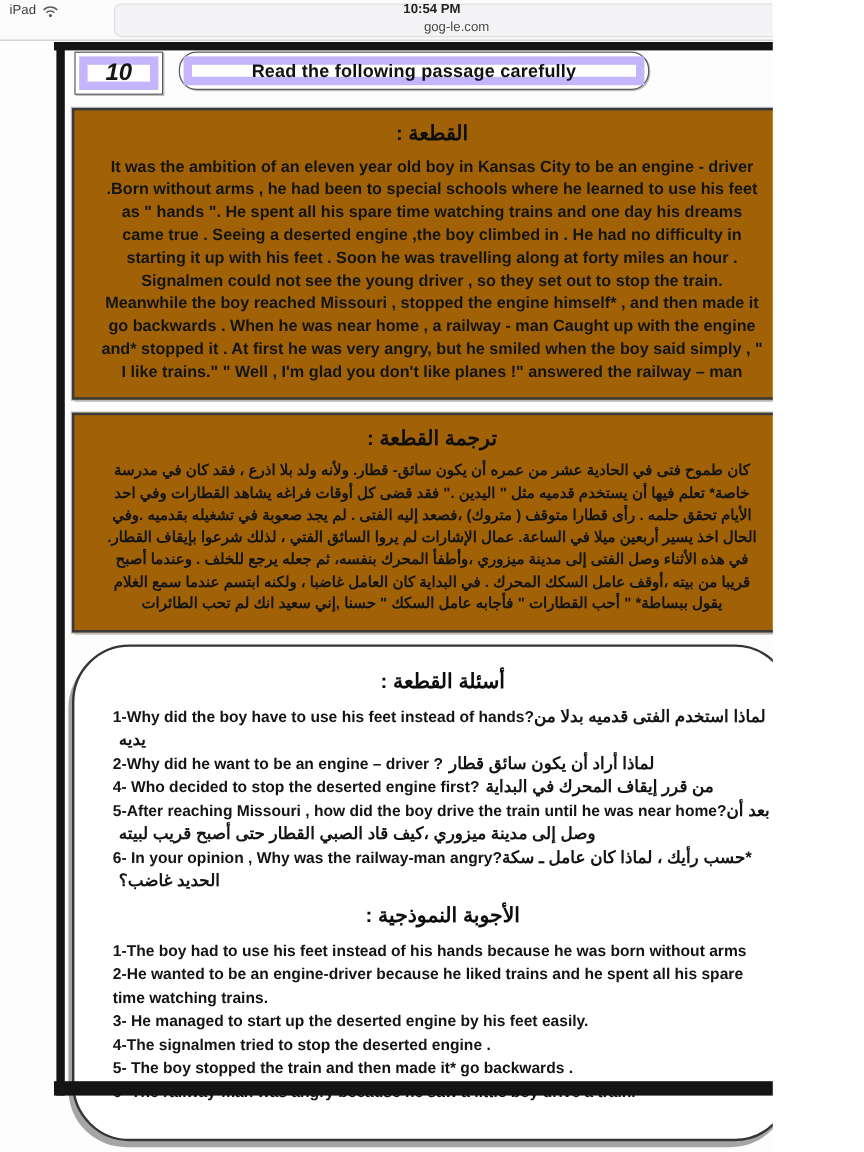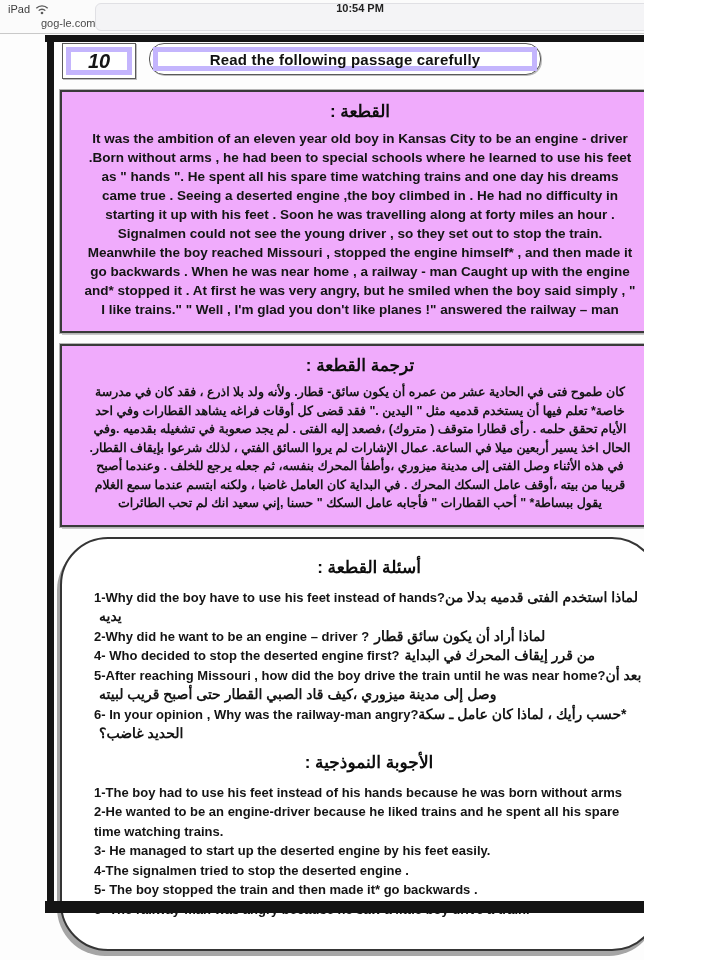--- a/index.html
+++ b/index.html
@@ -29,44 +29,44 @@
     font-size: 11px; font-weight: 700; color: #222;
   }
   .status-right {
     position: absolute; top: 3px; right: 6px; display: flex; align-items: center; gap: 4px;
     font-size: 11px; font-weight: 600; color: #2d2d2d;
   }
   .battery { width: 21px; height: 10px; border: 1px solid #8a8a8a; border-radius: 2px; position: relative; background: #fff; }
   .battery::after { content: ""; position: absolute; right: -3px; top: 2.5px; width: 2px; height: 4px; background: #8a8a8a; border-radius: 0 1px 1px 0; }
   .battery-fill { position: absolute; left: 1px; top: 1px; bottom: 1px; width: 18%; background: #3c3c3c; border-radius: 1px; }
   .url-text {
-    position: absolute; top: 17px; left: 0; width: 720px; text-align: left;
+    position: absolute; top: 17px; left: 0; width: 720px; text-align: center;
     font-size: 11px; color: #4a4a4a; padding-left: 41px;
   }
 
   
   .doc { position: absolute; top: 35px; left: 0; width: 720px; height: 925px; background: #fdfdfd; }
   .bar-top    { position: absolute; left: 45px; top: 0;    width: 627px; height: 7px;  background: #141414; z-index: 5; }
   .bar-left   { position: absolute; left: 47px; top: 0;    width: 7px;  height: 878px; background: #141414; z-index: 5; }
   .bar-right  { position: absolute; left: 664px; top: 0;   width: 7px;  height: 878px; background: #141414; z-index: 5; }
   .bar-bottom { position: absolute; left: 45px; top: 866px; width: 627px; height: 12px; background: #141414; z-index: 5; }
 
   .content { position: absolute; left: 60px; top: 8px; width: 600px; z-index: 2; }
 
   .header-row { display: flex; gap: 13px; margin-left: 2px; }
   .dbl { border: 1px solid #5a5a5a; padding: 3px; background: #fff; box-shadow: 1px 1px 0 #bdbdbd; }
-  .dbl-inner { border: 5px solid #c4b5fd; width: 100%; height: 100%; display: flex; align-items: center; justify-content: center; }
+  .dbl-inner { border: 7px solid #c4b5fd; width: 100%; height: 100%; display: flex; align-items: center; justify-content: center; }
   .num-box { width: 74px; height: 36px; }
   .num-box .dbl-inner { font-size: 20px; font-weight: 700; font-style: italic; color: #161616; }
   .title-box { width: 392px; height: 32px; border-radius: 15px; }
   .title-box .dbl-inner { font-size: 15px; font-weight: 700; color: #111; letter-spacing: 0.2px; }
 
   .box {
     margin-top: 11px; border: 2px solid #3a3a3a; box-shadow: 0 0 0 1px #b5b5b5, 2px 2px 0 #c8c8c8;
-    background: #f0abfc; padding: 6px 22px 12px;
+    background: #a16207; padding: 6px 22px 12px;
   }
   .box-title { text-align: center; font-weight: 700; font-size: 17px; color: #0d0d0d; margin: 3px 0 7px; }
   .passage-body { font-weight: 700; font-size: 13.5px; line-height: 19px; text-align: center; color: #141414; }
   .translation-body { direction: rtl; font-weight: 700; font-size: 12.5px; line-height: 18.5px; text-align: center; color: #141414; }
 
   .rounded {
     margin-top: 10px; border: 2px solid #353535; border-radius: 48px;
     box-shadow: -3px 5px 0 #a5a5a5; background: #fff;
     padding: 10px 14px 30px 32px; min-height: 392px; position: relative; z-index: 2;
   }

